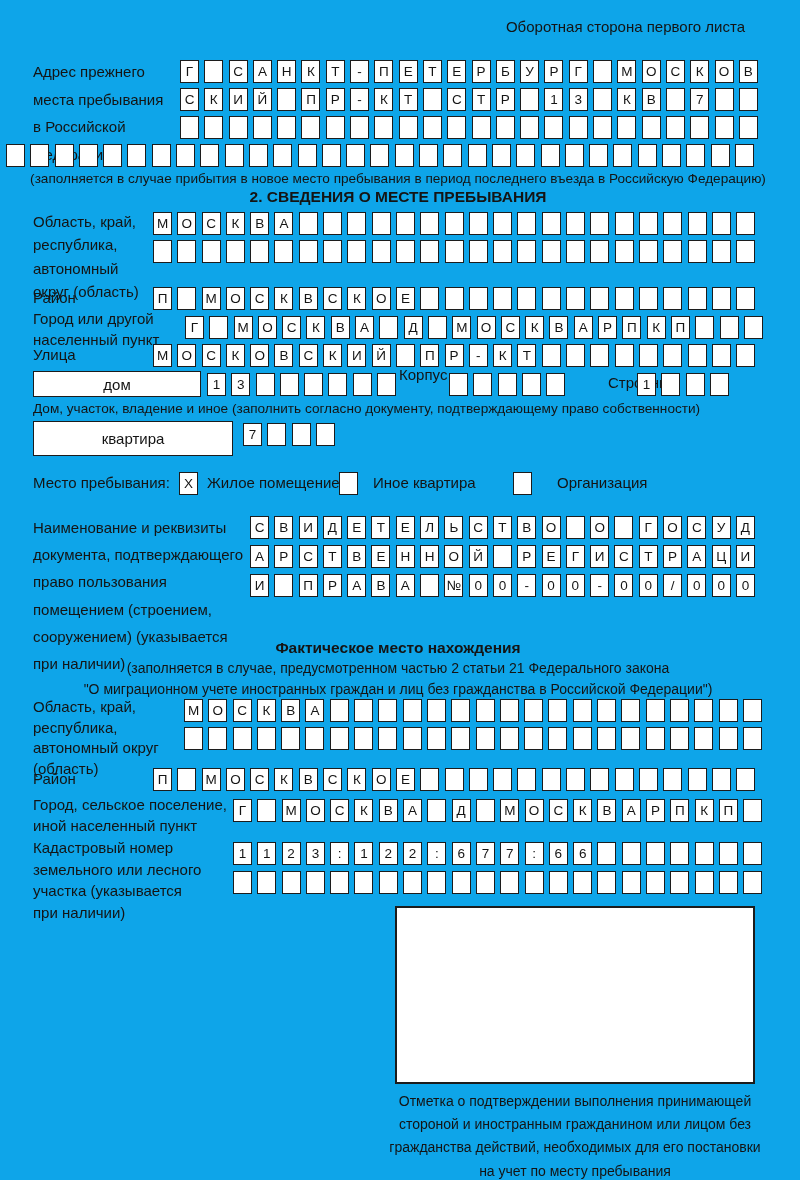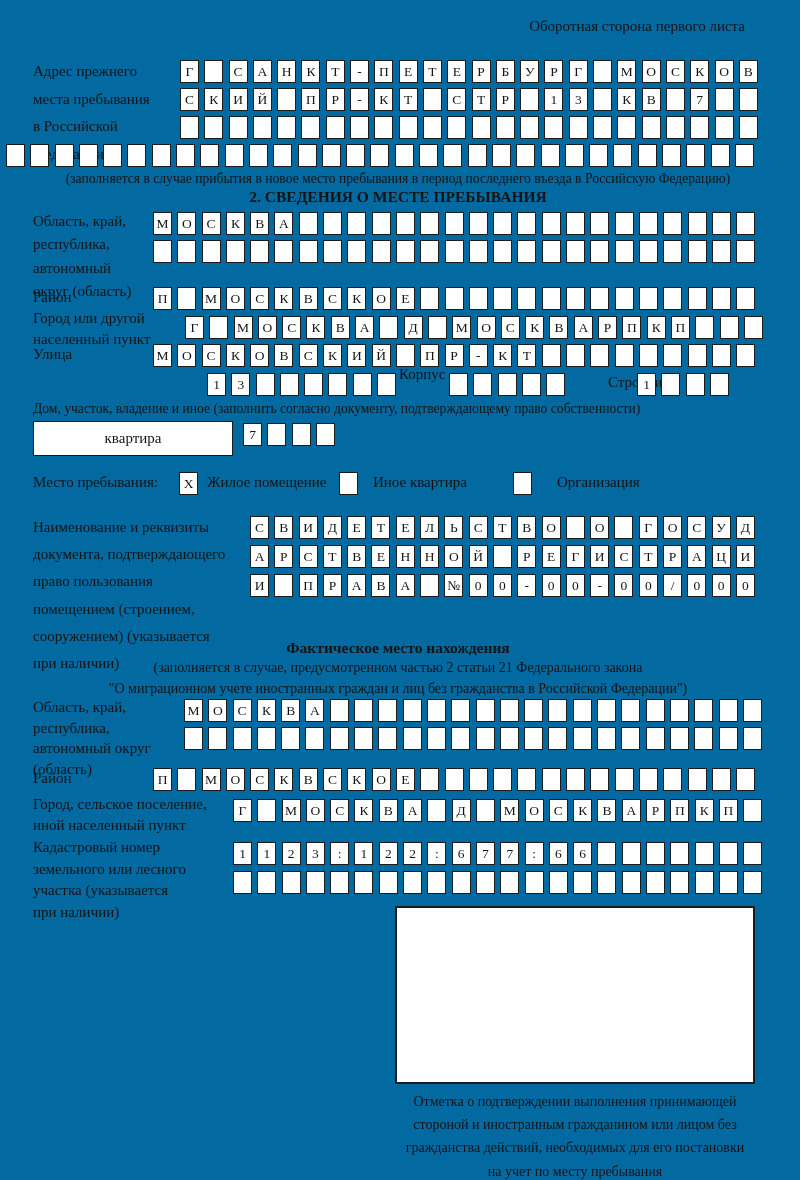--- a/index.html
+++ b/index.html
@@ -1,17 +1,17 @@
 <!DOCTYPE html>
 <html><head>
 <meta charset="utf-8">
 <style>
   html,body{margin:0;padding:0;background:#fff;}
-  .page{position:relative;width:800px;height:1180px;background:#0369a1;
-        font-family:Liberation Serif, serif;color:#141414;overflow:hidden;}
+  .page{position:relative;width:800px;height:1180px;background:#0ea5e9;
+        font-family:Liberation Sans, sans-serif;color:#141414;overflow:hidden;}
   .abs{position:absolute;}
   .lbl{font-size:15px;white-space:pre-line;}
   .note{font-size:13.6px;white-space:nowrap;}
   .center{left:0;width:796px;text-align:center;}
   .title{font-size:15.5px;font-weight:bold;white-space:nowrap;}
   .cellrow{display:flex;gap:5.3px;}
   .cell{box-sizing:border-box;flex:0 0 auto;width:19px;height:23px;
         border:1.6px solid #1c1c1c;display:flex;align-items:center;justify-content:center;
         font-size:13.5px;background:#fff;}
   .widebox{box-sizing:border-box;border:1.7px solid #1c1c1c;display:flex;
@@ -285,20 +285,23 @@
       <div class="cell"></div>
       <div class="cell"></div>
       <div class="cell"></div>
       <div class="cell"></div>
       <div class="cell"></div>
       <div class="cell"></div>
       <div class="cell"></div>
       <div class="cell"></div>
     </div>
 
+  <div class="abs widebox" style="left:33px;top:371px;width:168px;height:26px;">
+    <span>дом</span>
+  </div>
   <div class="abs cellrow" style="left:207px;top:373px;">
       <div class="cell">1</div>
       <div class="cell">3</div>
       <div class="cell"></div>
       <div class="cell"></div>
       <div class="cell"></div>
       <div class="cell"></div>
       <div class="cell"></div>
       <div class="cell"></div>
     </div>

